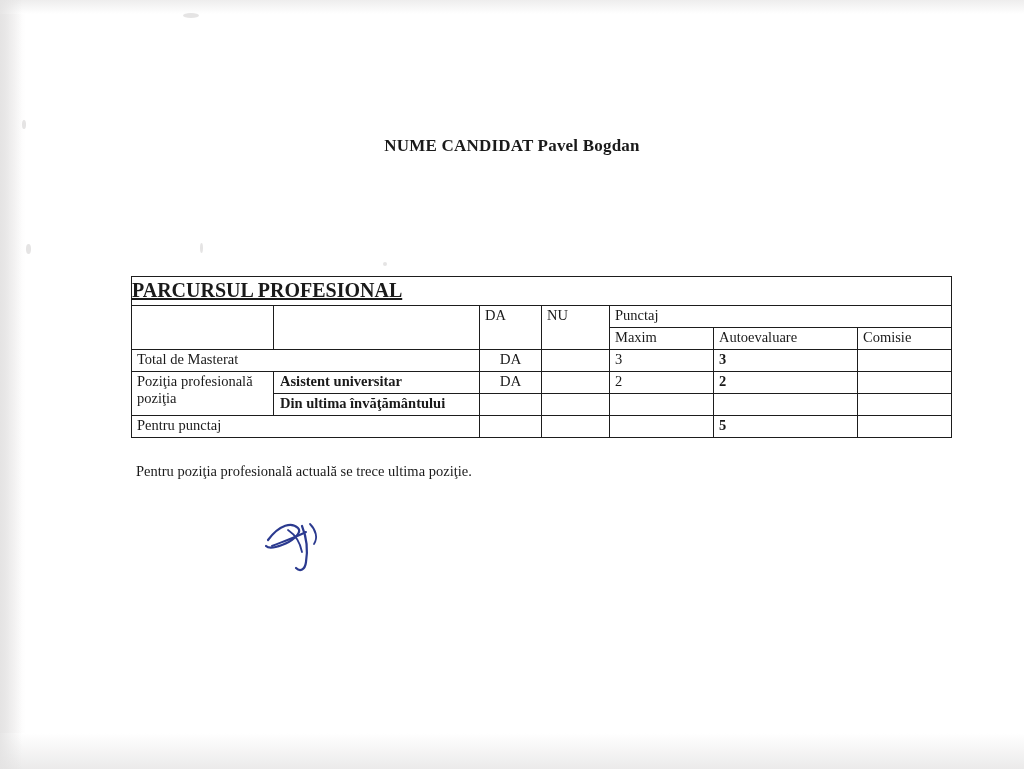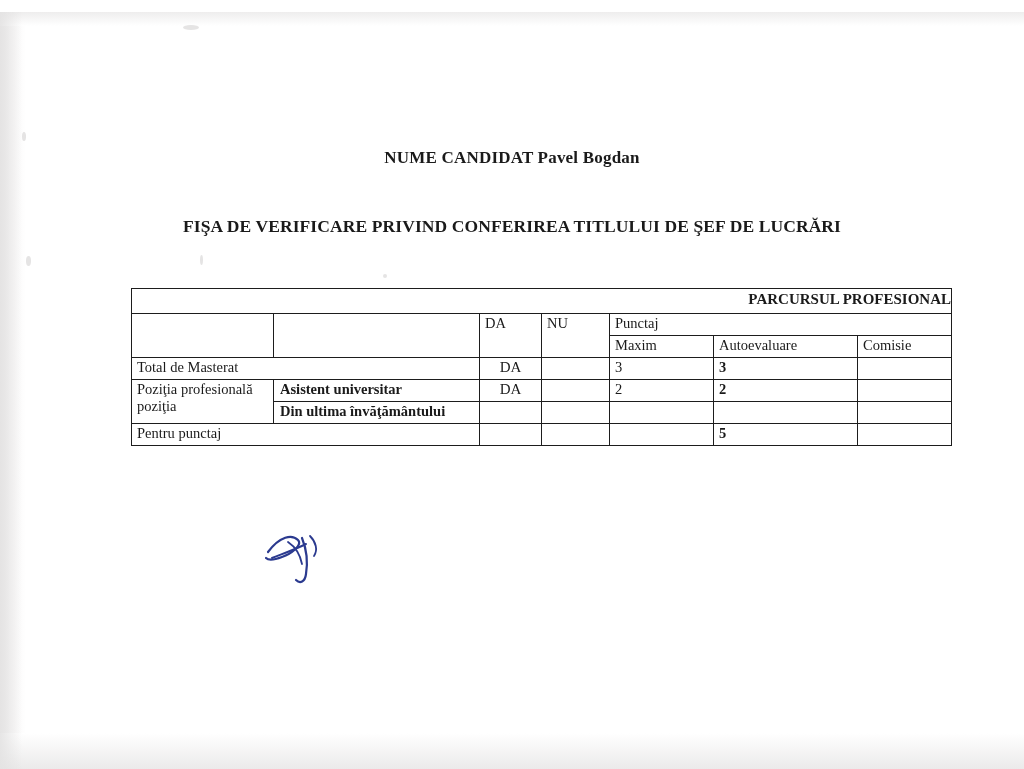--- a/index.html
+++ b/index.html
@@ -16,21 +16,20 @@
     overflow: hidden;
   }
 
   
   .page {
     position: absolute;
     inset: 0;
     background:
       linear-gradient(to right, #eceaea 0px, #f7f6f6 10px, #ffffff 26px),
       #ffffff;
-    margin-top: 12px;
   }
   .scan-edge-top {
     position: absolute;
     left: 0; top: 0; right: 0;
     height: 14px;
     background: linear-gradient(to bottom, #e8e7e7, #ffffff);
     opacity: .75;
   }
   .scan-edge-bottom {
     position: absolute;
@@ -87,24 +86,25 @@
     table-layout: fixed;
   }
   table.main td {
     border: 1px solid #1d1d1d;
     padding: 1px 5px;
     vertical-align: top;
     line-height: 1.15;
     height: 19px;
   }
   .hdr-band {
-    text-align: right;
+    text-align: left;
     font-weight: bold;
-    font-size: 15px;
+    font-size: 20px;
     padding: 2px 0 3px 0 !important;
+    text-decoration: underline;
   }
   .c-center { text-align: left; }
   .c-bold { font-weight: bold; }
   .da-cell {
     text-align: center;
     font-size: 15px;
   }
   .small-pad { padding-left: 6px !important; font-weight: bold; }
 
   .note {
@@ -134,21 +134,20 @@
   <div class="scan-edge-left"></div>
 
   <div class="speck" style="left:22px; top:120px; width:4px; height:9px;"></div>
   <div class="speck" style="left:26px; top:244px; width:5px; height:10px;"></div>
   <div class="speck" style="left:183px; top:13px; width:16px; height:5px;"></div>
   <div class="speck" style="left:200px; top:243px; width:3px; height:10px;"></div>
   <div class="speck" style="left:383px; top:262px; width:4px; height:4px;"></div>
 
   <div class="candidate-line">NUME CANDIDAT Pavel Bogdan</div>
 
-  <div class="doc-title">FIŞA DE VERIFICARE PRIVIND CONFERIREA TITLULUI DE ŞEF DE LUCRĂRI</div>
 
   <div class="table-wrap">
     <table class="main">
       <colgroup>
         <col style="width:142px">
         <col style="width:206px">
         <col style="width:62px">
         <col style="width:68px">
         <col style="width:104px">
         <col style="width:144px">
@@ -204,20 +203,21 @@
           <td class="da-cell"></td>
           <td class="da-cell"></td>
           <td class="c-center"></td>
           <td class="c-center c-bold">5</td>
           <td class="c-center"></td>
         </tr>
       </tbody>
     </table>
   </div>
 
+  <div class="note">Pentru poziţia profesională actuală se trece ultima poziţie.</div>
 
   <div class="signature">
     <svg width="90" height="70" viewBox="0 0 90 70" fill="none" xmlns="http://www.w3.org/2000/svg">
       <path d="M10 28 C22 12, 34 10, 40 16 C45 21, 33 30, 24 33 C16 36, 10 36, 8 34" stroke="#2b3a8f" stroke-width="2.2" stroke-linecap="round" fill="none"></path>
       <path d="M14 34 C24 30, 36 26, 48 20" stroke="#2b3a8f" stroke-width="2" stroke-linecap="round" fill="none"></path>
       <path d="M44 14 C48 24, 50 38, 48 50 C47 58, 42 60, 38 56" stroke="#2b3a8f" stroke-width="2.2" stroke-linecap="round" fill="none"></path>
       <path d="M30 18 C36 22, 42 30, 44 40" stroke="#2b3a8f" stroke-width="1.8" stroke-linecap="round" fill="none"></path>
       <path d="M52 12 C58 18, 60 26, 56 32" stroke="#2b3a8f" stroke-width="1.8" stroke-linecap="round" fill="none"></path>
     </svg>
   </div>

